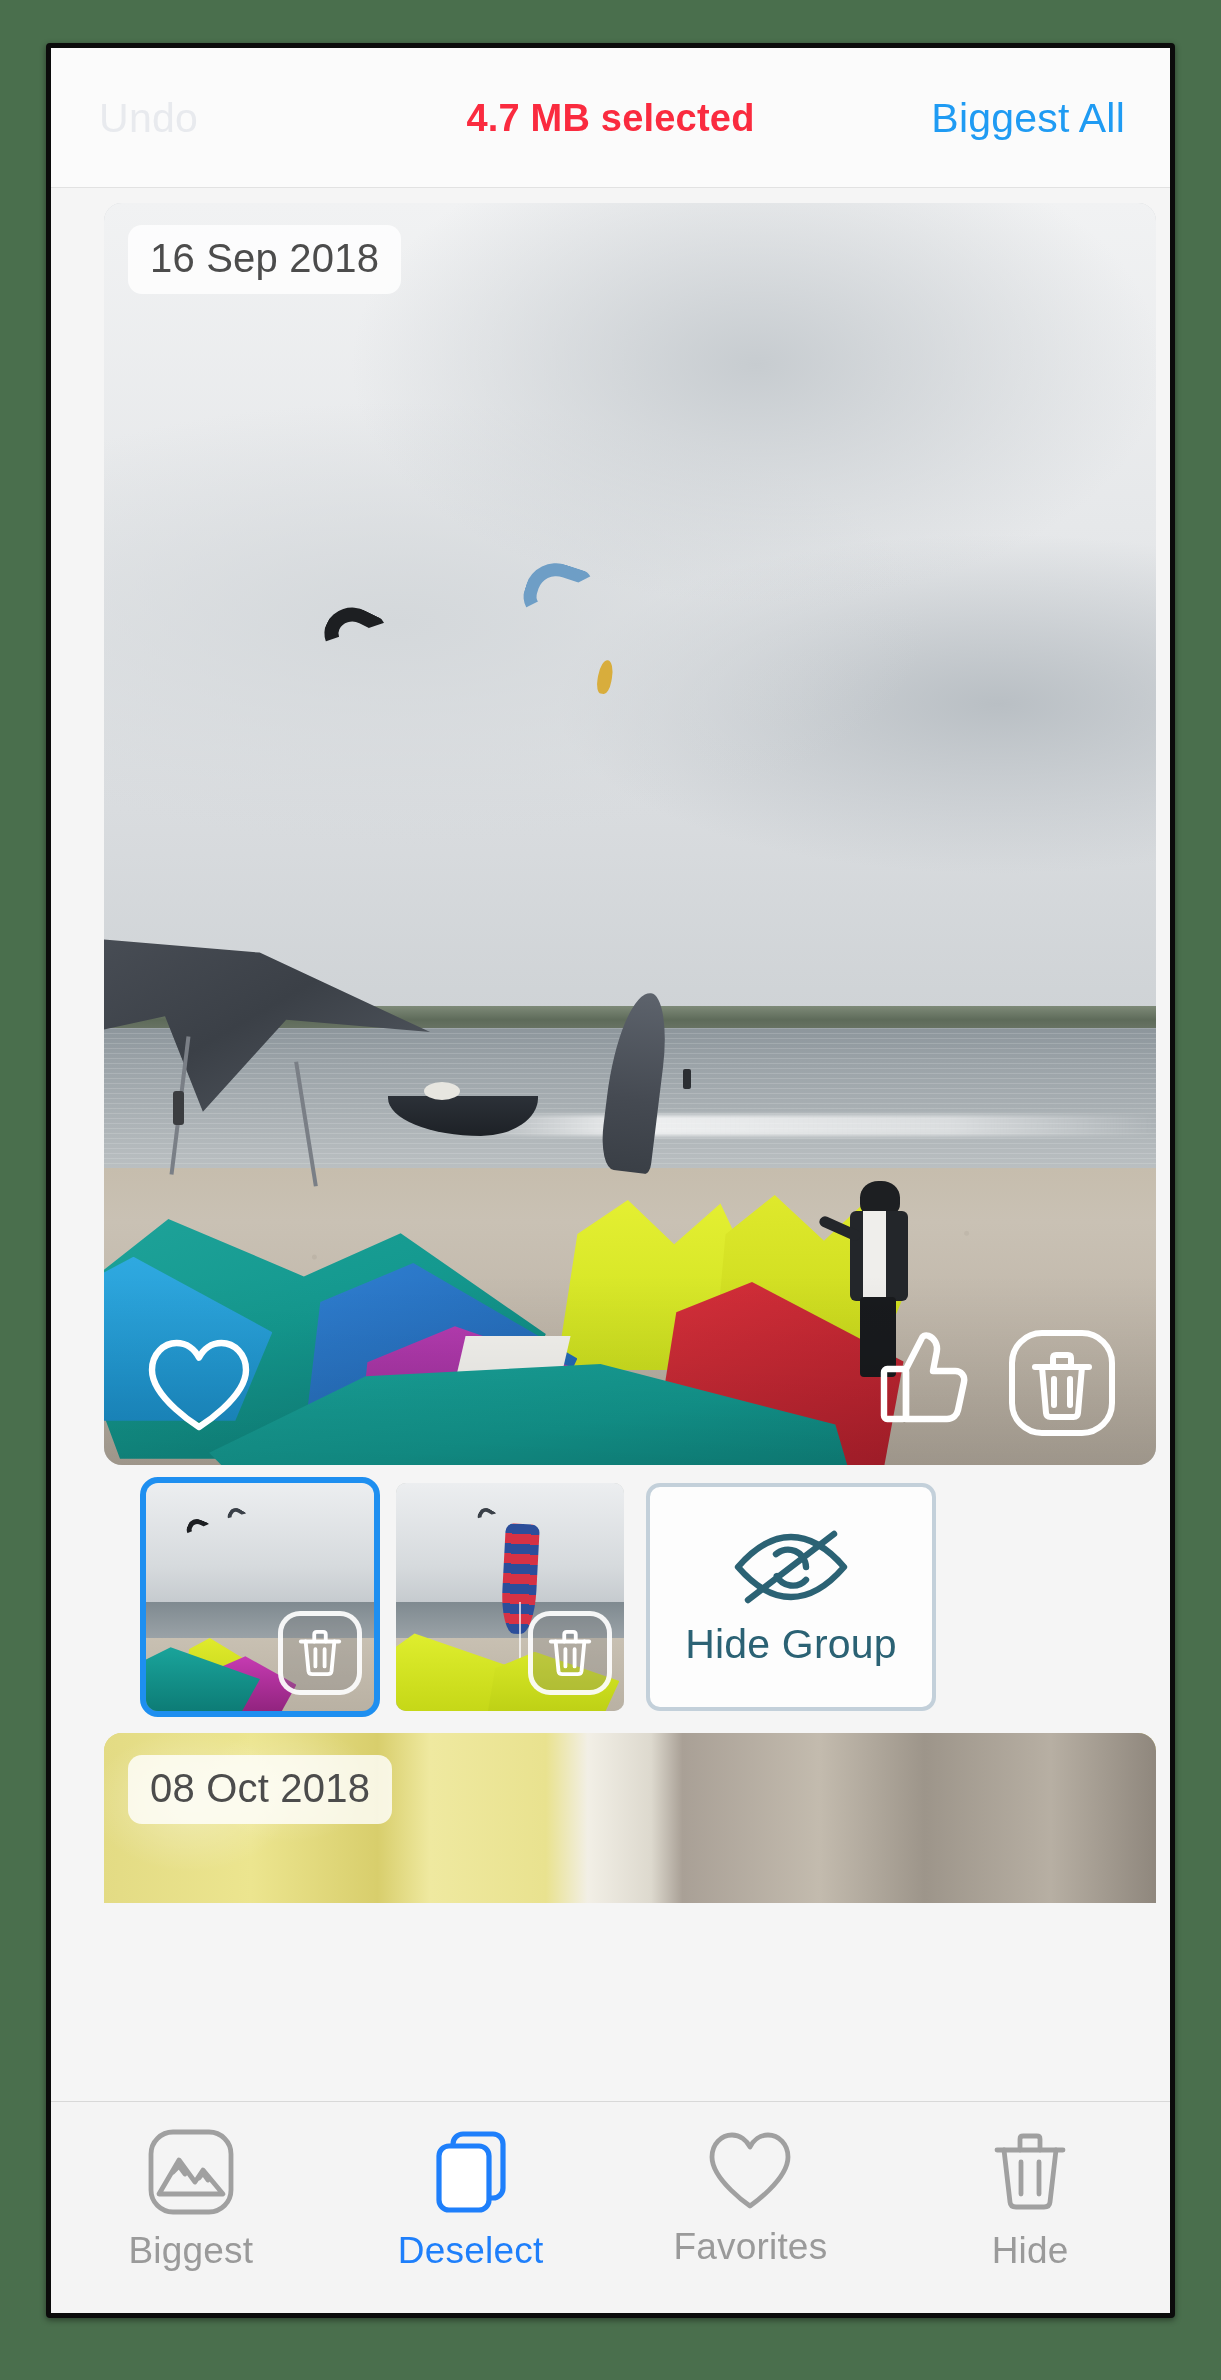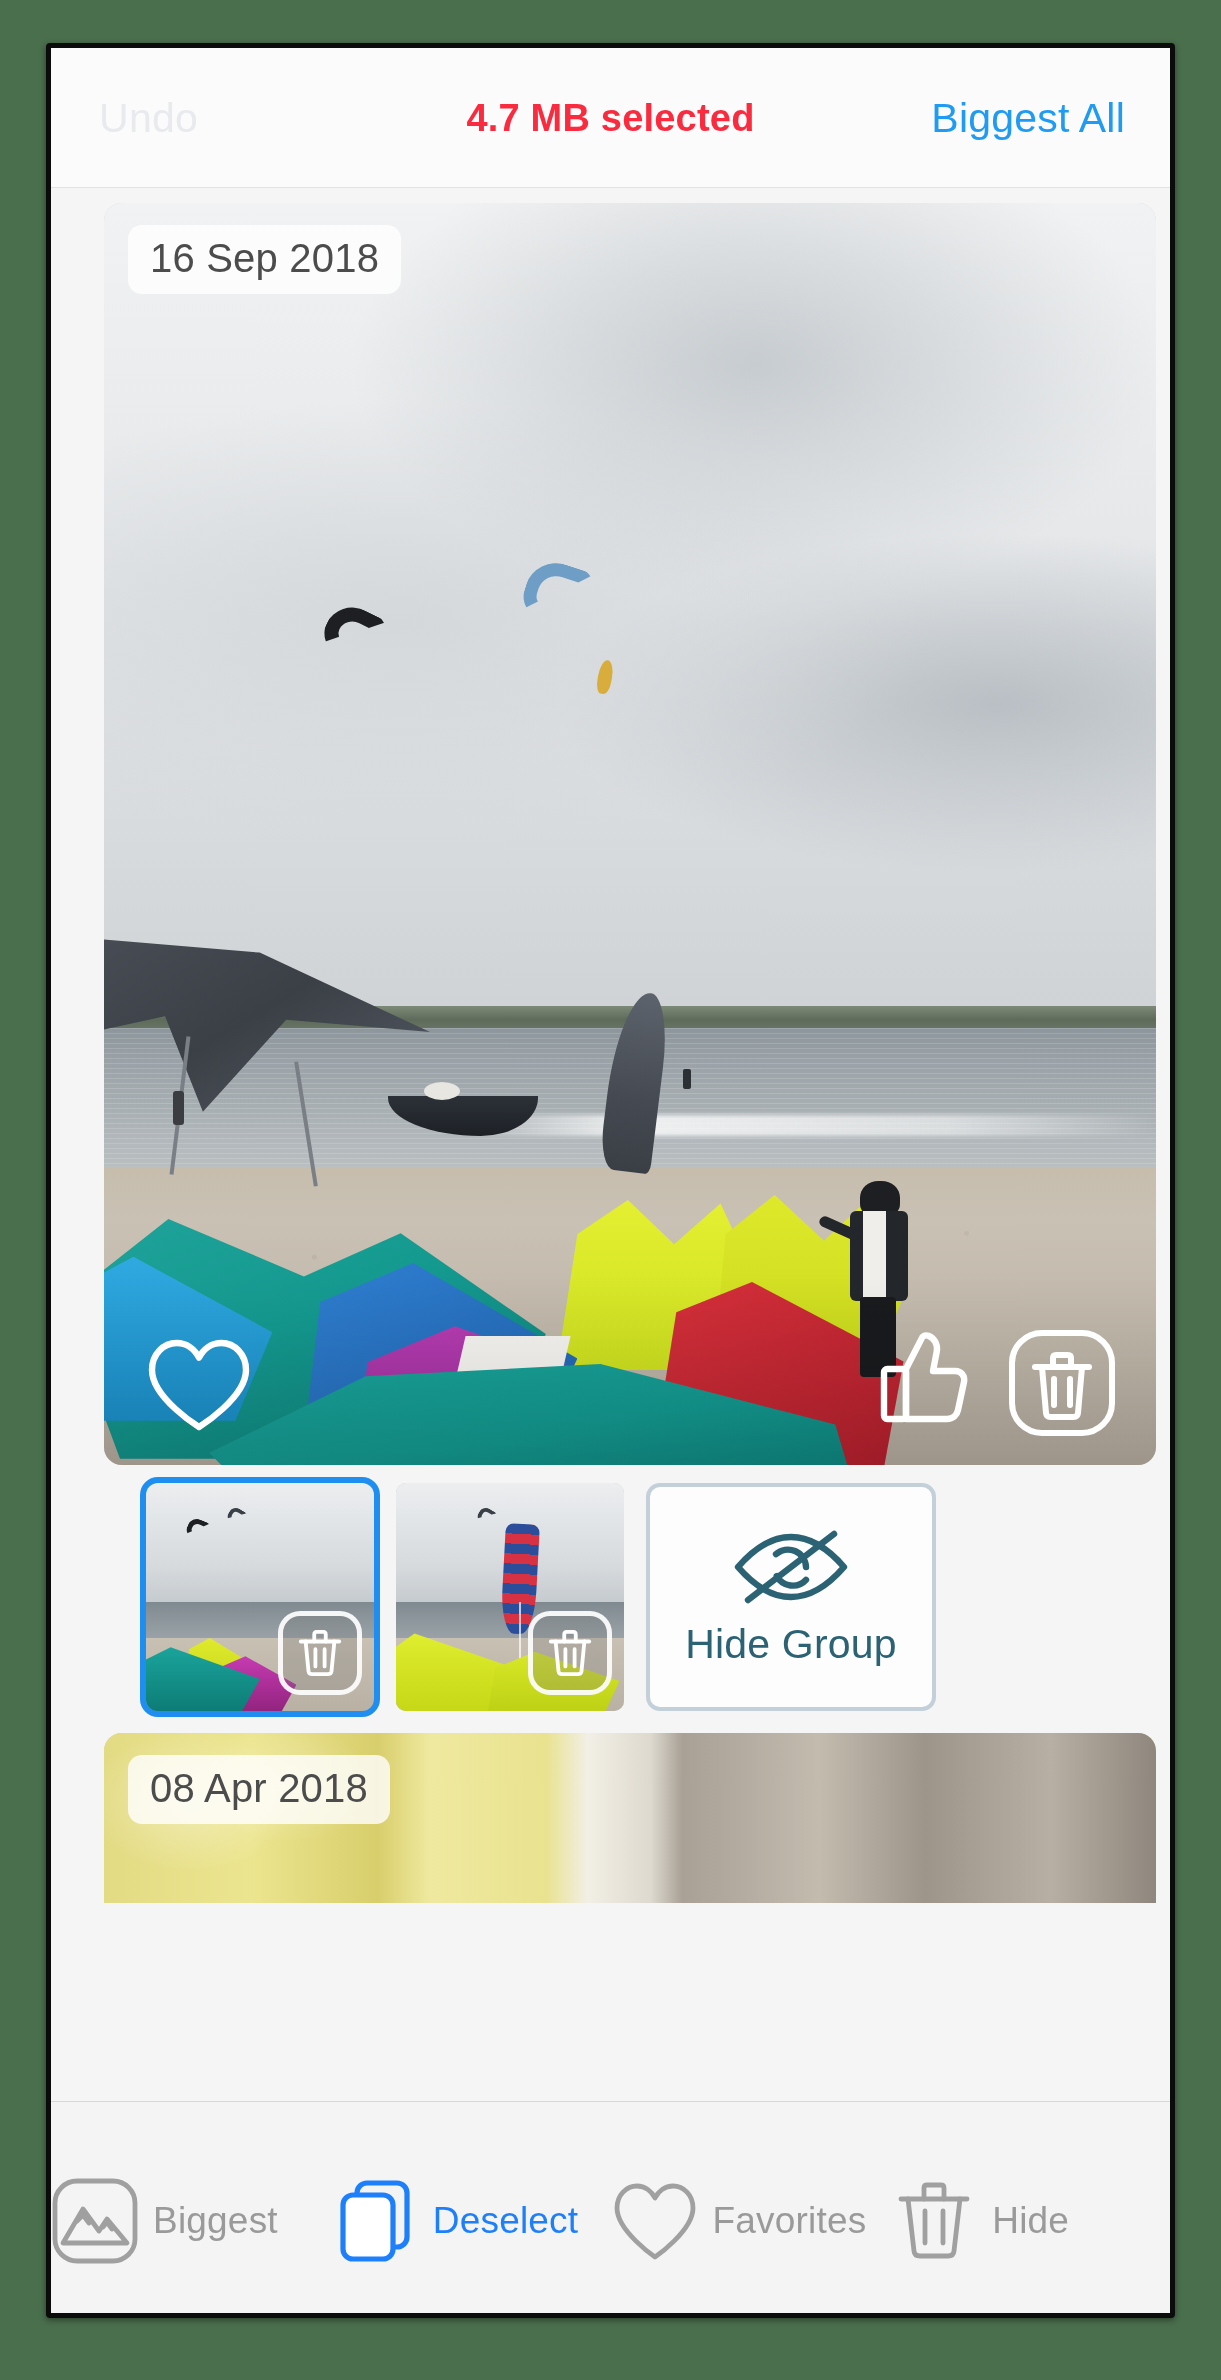--- a/index.html
+++ b/index.html
@@ -280,21 +280,21 @@
       radial-gradient(ellipse 26% 50% at 38% 30%, rgba(255,255,255,.25), transparent 70%); }
 
   
   #tabbar {
     position:absolute; left:0; right:0; bottom:0; height:212px;
     background:#f4f4f4;
     border-top:1px solid #d8d8d8;
     display:flex;
   }
   .tab {
-    flex:1; display:flex; flex-direction:row;
+    flex:1; display:flex; flex-direction:column;
     align-items:center; justify-content:flex-start;
     padding-top:26px; gap:14px;
   }
   .tab .lbl { font-size:37px; color:#9a9a9a; letter-spacing:.2px; }
   .tab.active .lbl { color:#1e7ffb; }
   svg { display:block; }
 </style>
 </head>
 <body>
 
@@ -426,21 +426,21 @@
             <path d="M37 26.4 A9 9 0 0 1 22.4 24.5"></path>
             <path d="M8 36.5 L51 3.5"></path>
           </svg>
         </span>
         <span id="hide-group-label">Hide Group</span>
       </div>
     </div>
 
     <div id="second">
       <div class="bg2"></div>
-      <div class="date-badge">08 Apr 2018</div>
+      <div class="date-badge">08 Oct 2018</div>
     </div>
 
   </div>
 
   <div id="tabbar">
 
     <div class="tab">
       <span>
         <svg width="88" height="88" viewBox="0 0 44 44" fill="none" stroke="#a0a0a0" stroke-width="2.4" stroke-linejoin="round" stroke-linecap="round">
           <rect x="2" y="2" width="40" height="40" rx="11"></rect>

